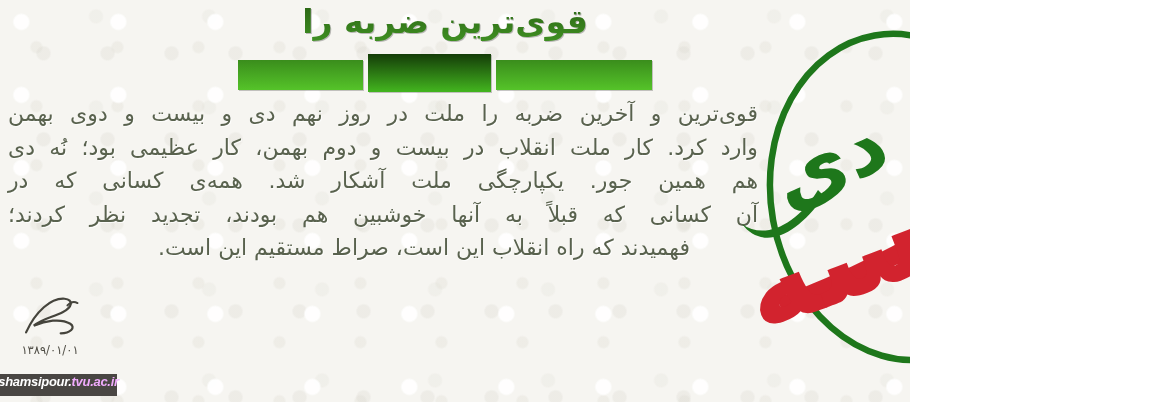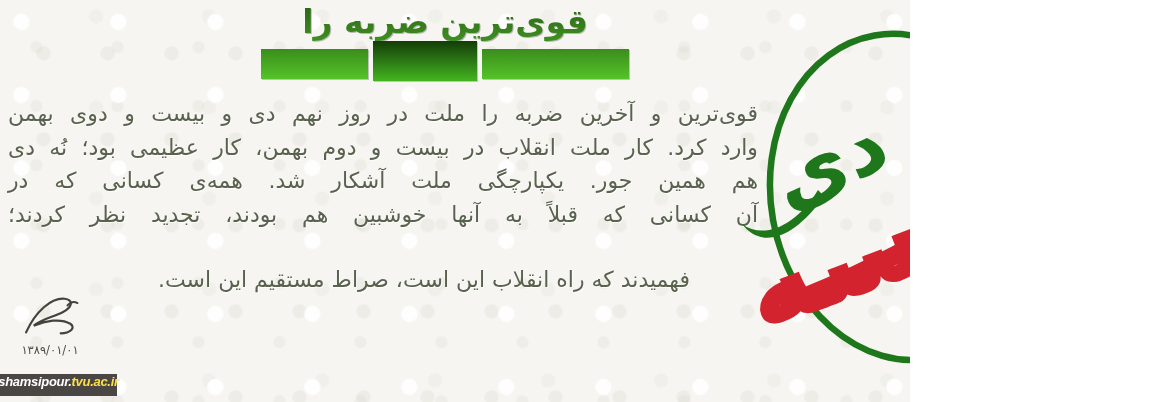--- a/index.html
+++ b/index.html
@@ -21,22 +21,23 @@
     position:absolute; top:4px; left:130px; width:630px;
     text-align:center; direction:rtl; line-height:1.12;
   }
   .title .l1{
     font-size:33px; font-weight:bold;
     background:linear-gradient(#2a6414,#3f8f22);
     -webkit-background-clip:text; background-clip:text;
     -webkit-text-fill-color:transparent; color:transparent;
     filter:drop-shadow(1px 1.5px 0.6px rgba(70,70,70,.35));
   }
-  .title .l2{ margin-top:1px;
+  .title .l2{ margin-top:13px;
     filter:drop-shadow(1px 1.5px 0.6px rgba(70,70,70,.30));
+    font-family:Liberation Mono, monospace;
   }
   .title .l2 span{
     font-weight:bold;
     -webkit-background-clip:text; background-clip:text;
     -webkit-text-fill-color:transparent; color:transparent;
   }
   .title .l2 .sm{
     font-size:26px;
     background:linear-gradient(#3a8d1c,#55c329);
   }
@@ -49,38 +50,38 @@
     position:absolute; top:97px; left:8px; width:750px;
     direction:rtl; color:#59624e;
   }
   .quote .bline{
     height:33.6px; line-height:33.6px; font-size:22px;
     text-align:justify; text-align-last:justify; text-justify:inter-word;
     white-space:nowrap; overflow:visible;
     text-shadow:1px 1px 0 rgba(255,255,255,.75);
   }
   .quote .bline.last{
-    text-align:center; text-align-last:center; padding-left:82px;margin-top:32px;
+    text-align:center; text-align-last:center; padding-left:82px;
   }
   
   .signature{ position:absolute; left:22px; top:292px; width:62px; height:50px; }
   .sig-date{
     position:absolute; left:8px; top:343px; width:84px;
     direction:ltr; text-align:center;
     font-size:11.5px; letter-spacing:1px; color:#4e4c44;
   }
   
   .url-bar{
     position:absolute; left:0; top:374px; width:117px; height:22px;
     background:#494643; display:flex; align-items:flex-start; justify-content:center;
     font-family:"Liberation Sans", sans-serif;
     font-style:italic; font-weight:bold; font-size:13px; letter-spacing:-0.3px;
   }
   .url-bar .u1{ color:#ffffff; }
-  .url-bar .u2{ color:#fde047; }
+  .url-bar .u2{ color:#f0abfc; }
   
   .calli{ position:absolute; left:740px; top:0; width:409px; height:402px; }
   .calli text{ font-family:"DejaVu Sans", sans-serif; font-weight:bold; }
 </style>
 </head>
 <body>
 
 <div class="stage">
 
   <div class="title">

